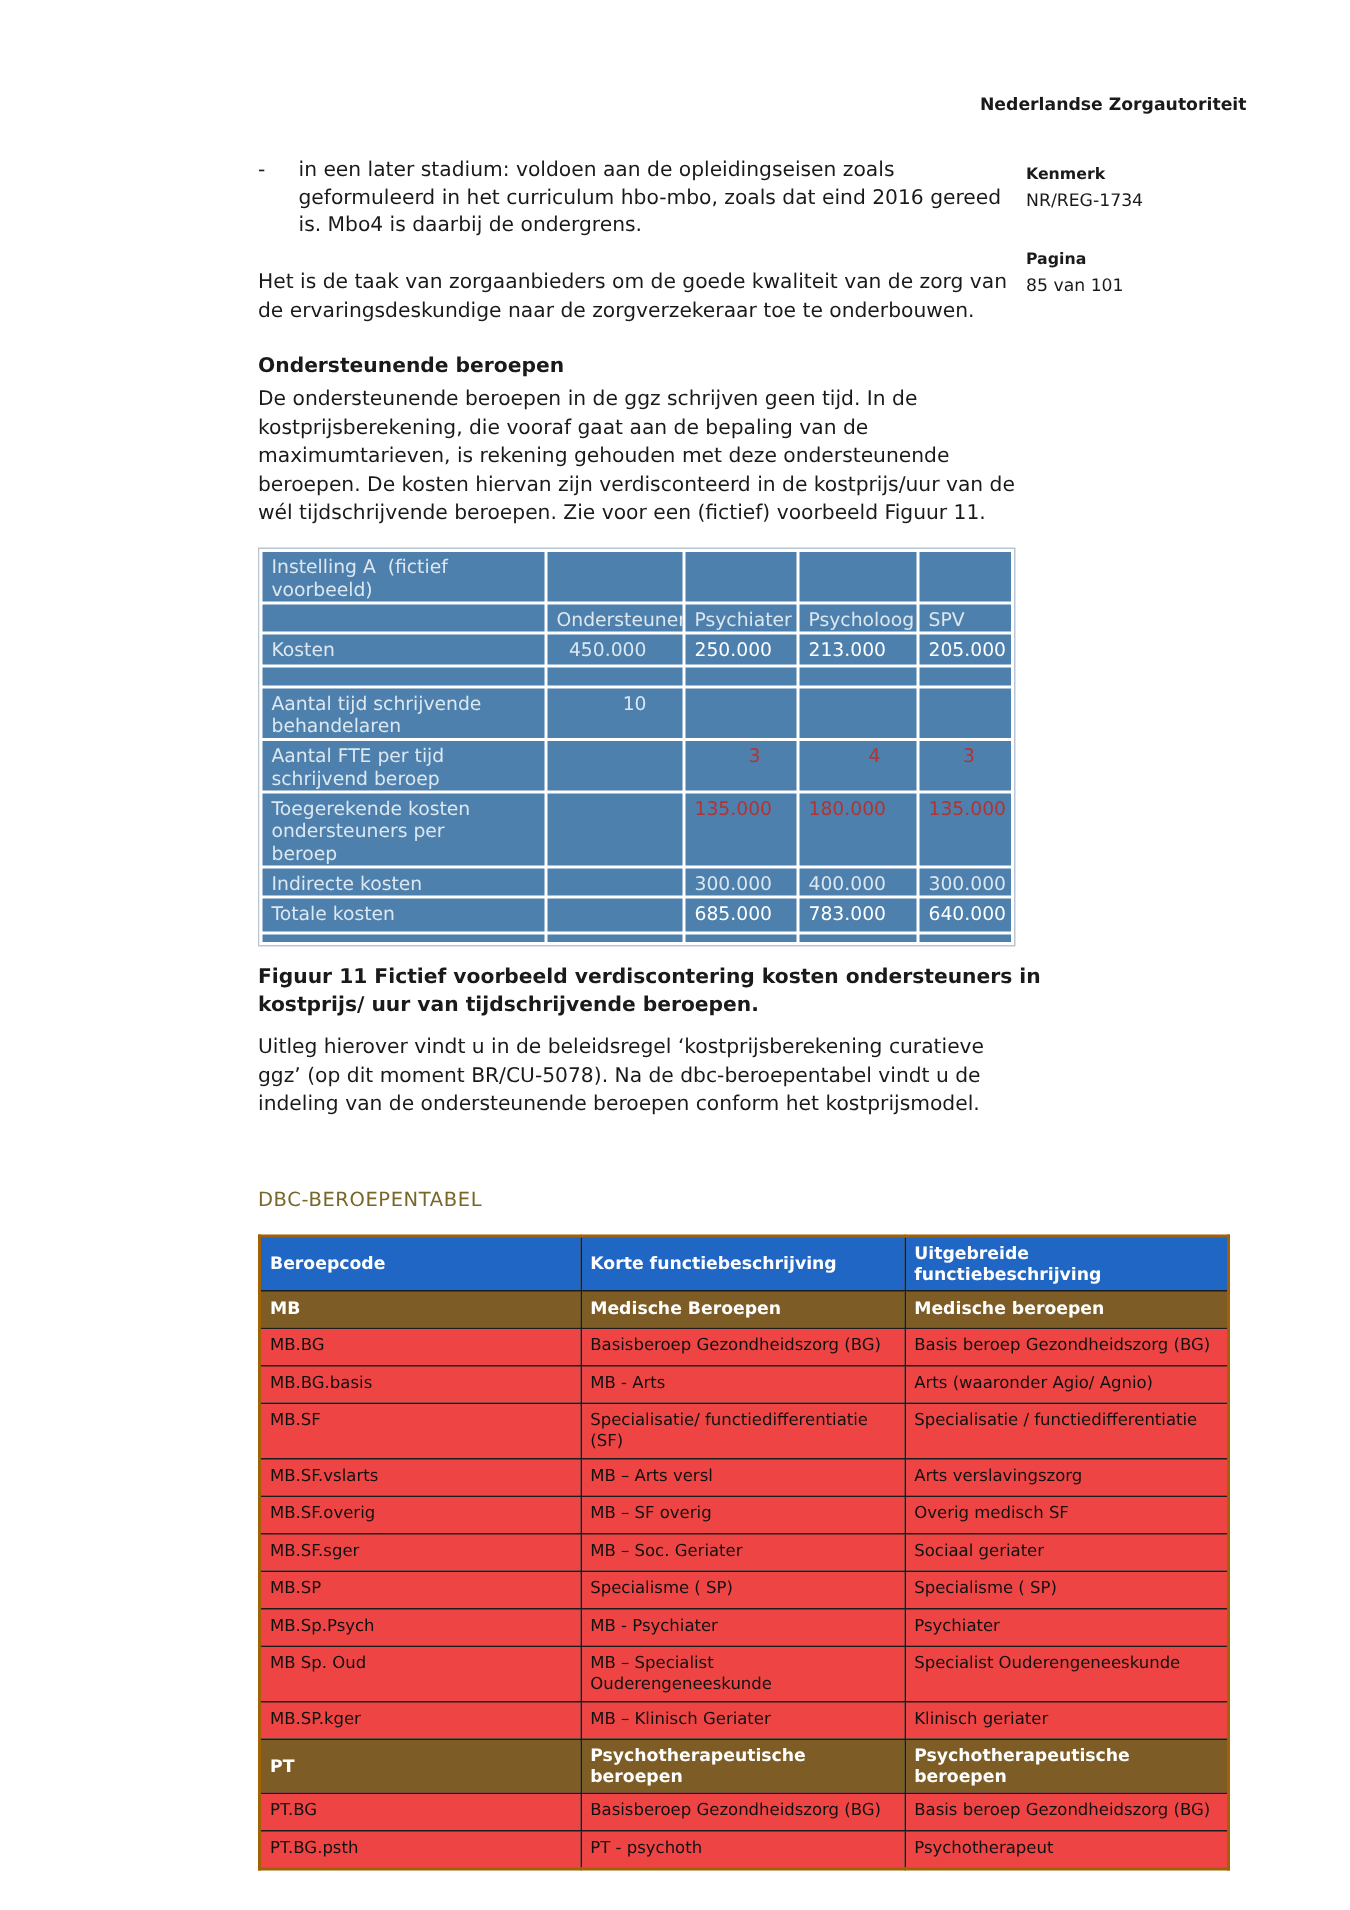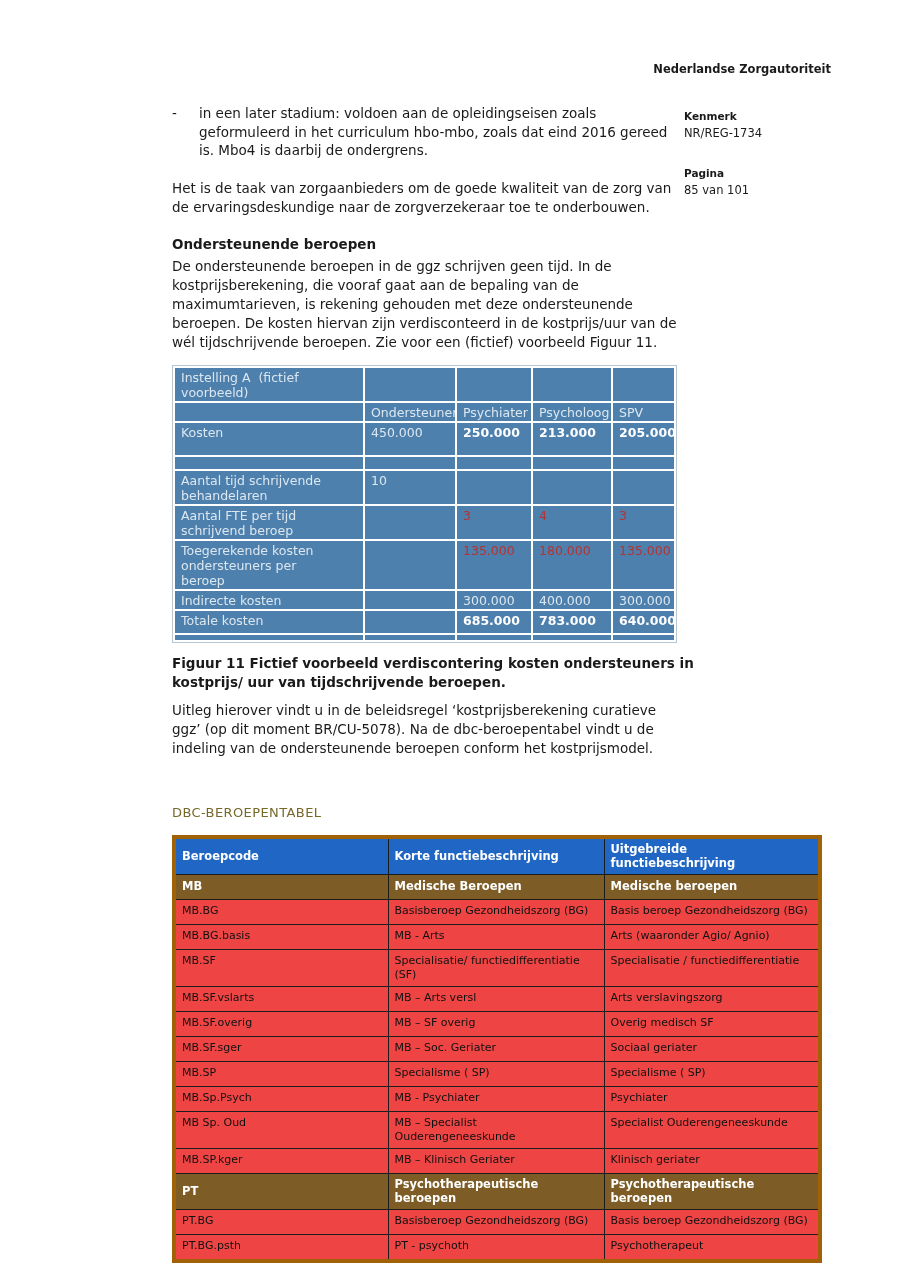--- a/index.html
+++ b/index.html
@@ -43,27 +43,27 @@
   
   .fig-wrap{margin-top:13px;width:503px;border:1px solid #b9c6d2;}
   table.fig{border-collapse:separate;border-spacing:2px;background:#ffffff;width:503px;table-layout:fixed;}
   table.fig td{
     background:var(--fig-blue);color:var(--fig-text);
     font-size:12.5px;line-height:15px;padding:2px 24px 1px 6px;
     vertical-align:top;overflow:hidden;
   }
   table.fig td.title{white-space:pre-wrap;}
   table.fig td.colhead{text-align:left;}
-  table.fig td.num{}
-  table.fig td.bold{color:#ffffff;font-weight:bold;}
+  table.fig td.num{text-align:right;}
+  table.fig td.bold{color:#ffffff;font-weight:normal;}
   table.fig td.red{color:var(--fig-red);}
 
   
   .dbc-wrap{margin-top:15px;}
-  table.dbc{border-collapse:collapse;width:646px;table-layout:fixed;border:4px solid #a16207;}
+  table.dbc{border-collapse:collapse;width:646px;table-layout:fixed;border:2px solid #a16207;}
   table.dbc th,table.dbc td{border:1px solid #1c1c1c;padding:3px 6px 4px 6px;text-align:left;}
   table.dbc thead th{
     background:var(--dbc-blue);color:#ffffff;font-weight:bold;
     font-size:11.5px;height:20px;vertical-align:middle;
   }
   table.dbc tr.section td{
     background:var(--dbc-brown);color:#ffffff;font-weight:bold;
     font-size:11.5px;height:17px;vertical-align:middle;
   }
   table.dbc tr.data td{
@@ -117,21 +117,21 @@
             <td></td>
             <td></td>
           </tr>
           <tr style="height: 18px;">
             <td></td>
             <td class="colhead">Ondersteuner</td>
             <td class="colhead">Psychiater</td>
             <td class="colhead">Psycholoog</td>
             <td class="colhead">SPV</td>
           </tr>
-          <tr style="height: 32px;">
+          <tr style="height: 20px;">
             <td class="label">Kosten</td>
             <td class="num plain">450.000</td>
             <td class="num bold">250.000</td>
             <td class="num bold">213.000</td>
             <td class="num bold">205.000</td>
           </tr>
           <tr style="height: 12px;">
             <td class="label"></td>
             <td class="num plain"></td>
             <td class="num plain"></td>

